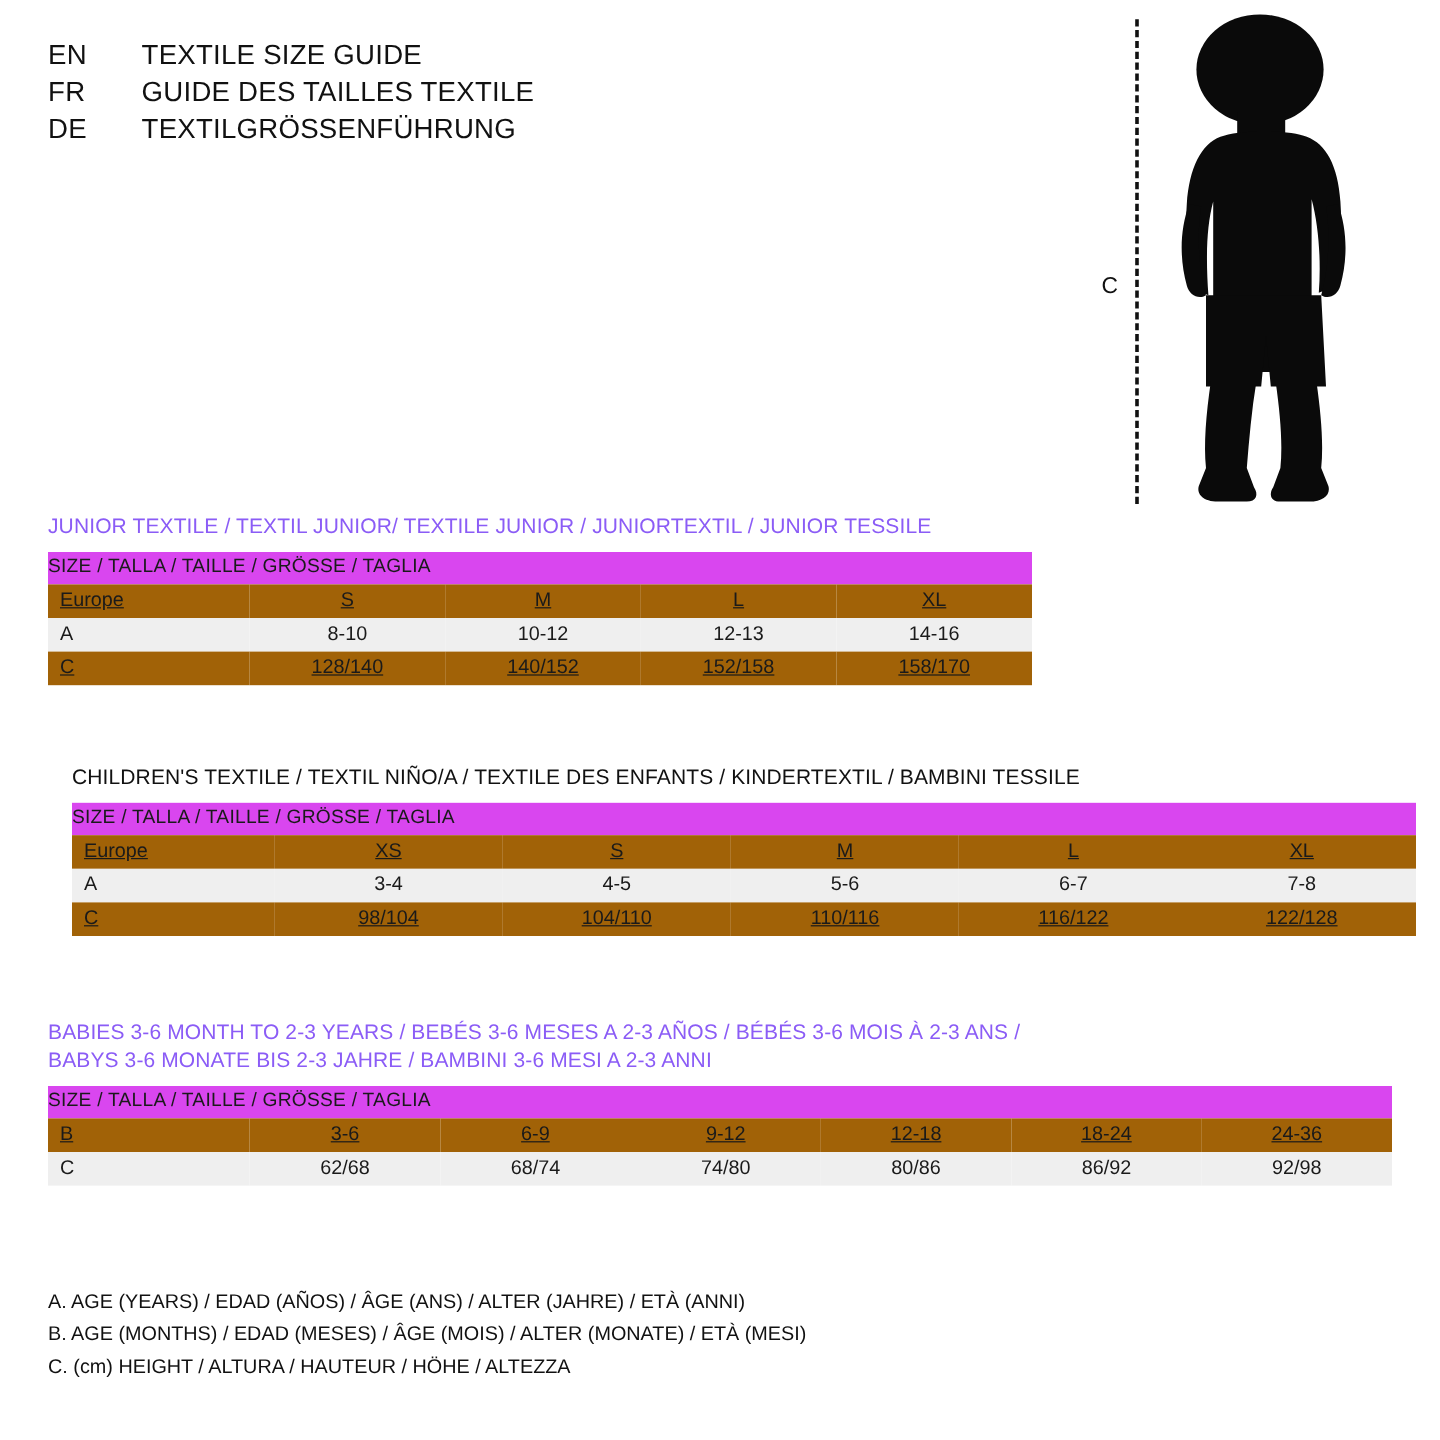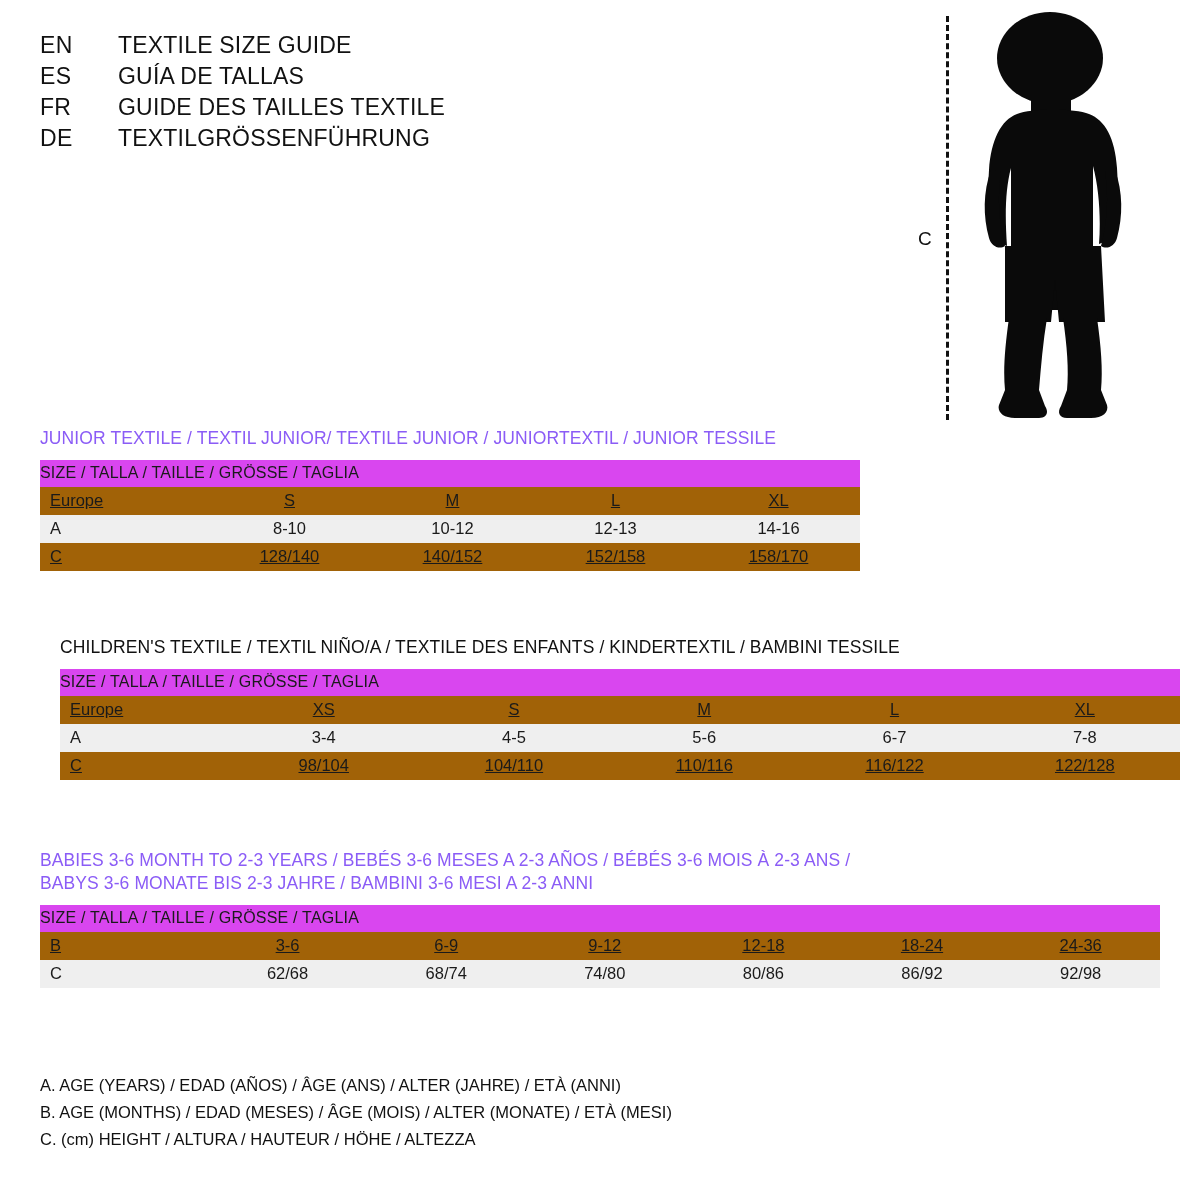--- a/index.html
+++ b/index.html
@@ -138,24 +138,20 @@
 </style>
 </head>
 <body>
 
 <div class="title-block">
   <div class="title-row">
     <span class="lang-code">EN</span>
     <span class="title-text">TEXTILE SIZE GUIDE</span>
   </div>
   <div class="title-row">
-    <span class="lang-code">ES</span>
-    <span class="title-text">GUÍA DE TALLAS</span>
-  </div>
-  <div class="title-row">
     <span class="lang-code">FR</span>
     <span class="title-text">GUIDE DES TAILLES TEXTILE</span>
   </div>
   <div class="title-row">
     <span class="lang-code">DE</span>
     <span class="title-text">TEXTILGRÖSSENFÜHRUNG</span>
   </div>
 </div>
 
 <div class="figure-area">

